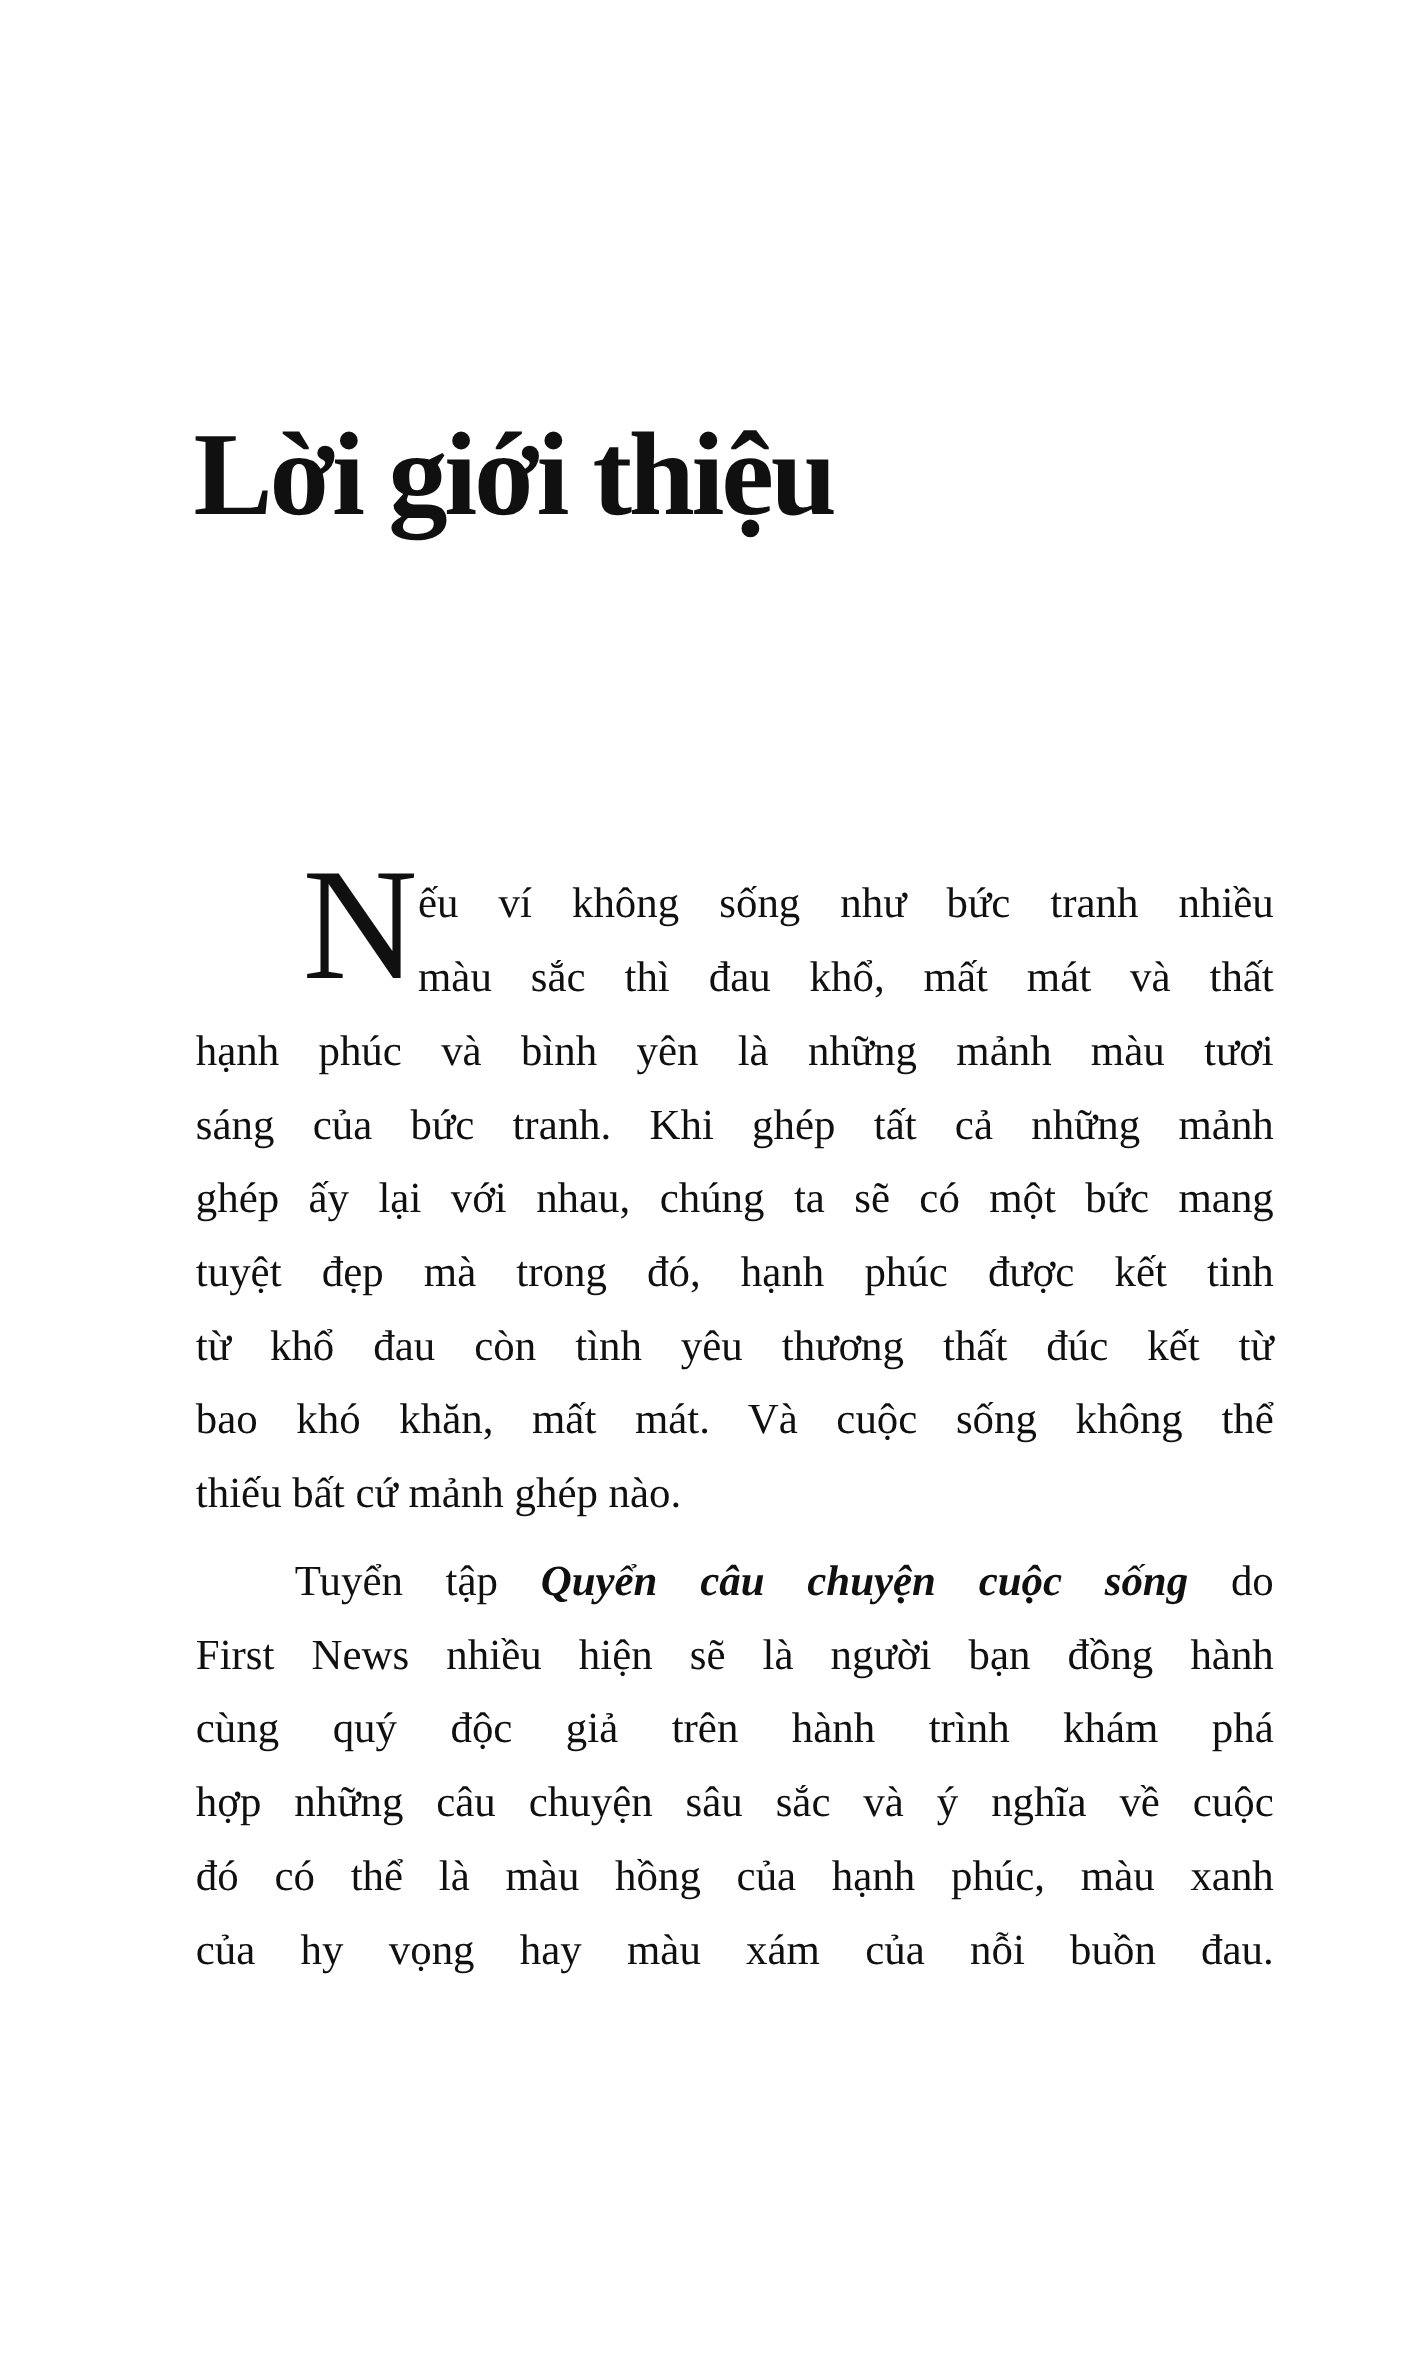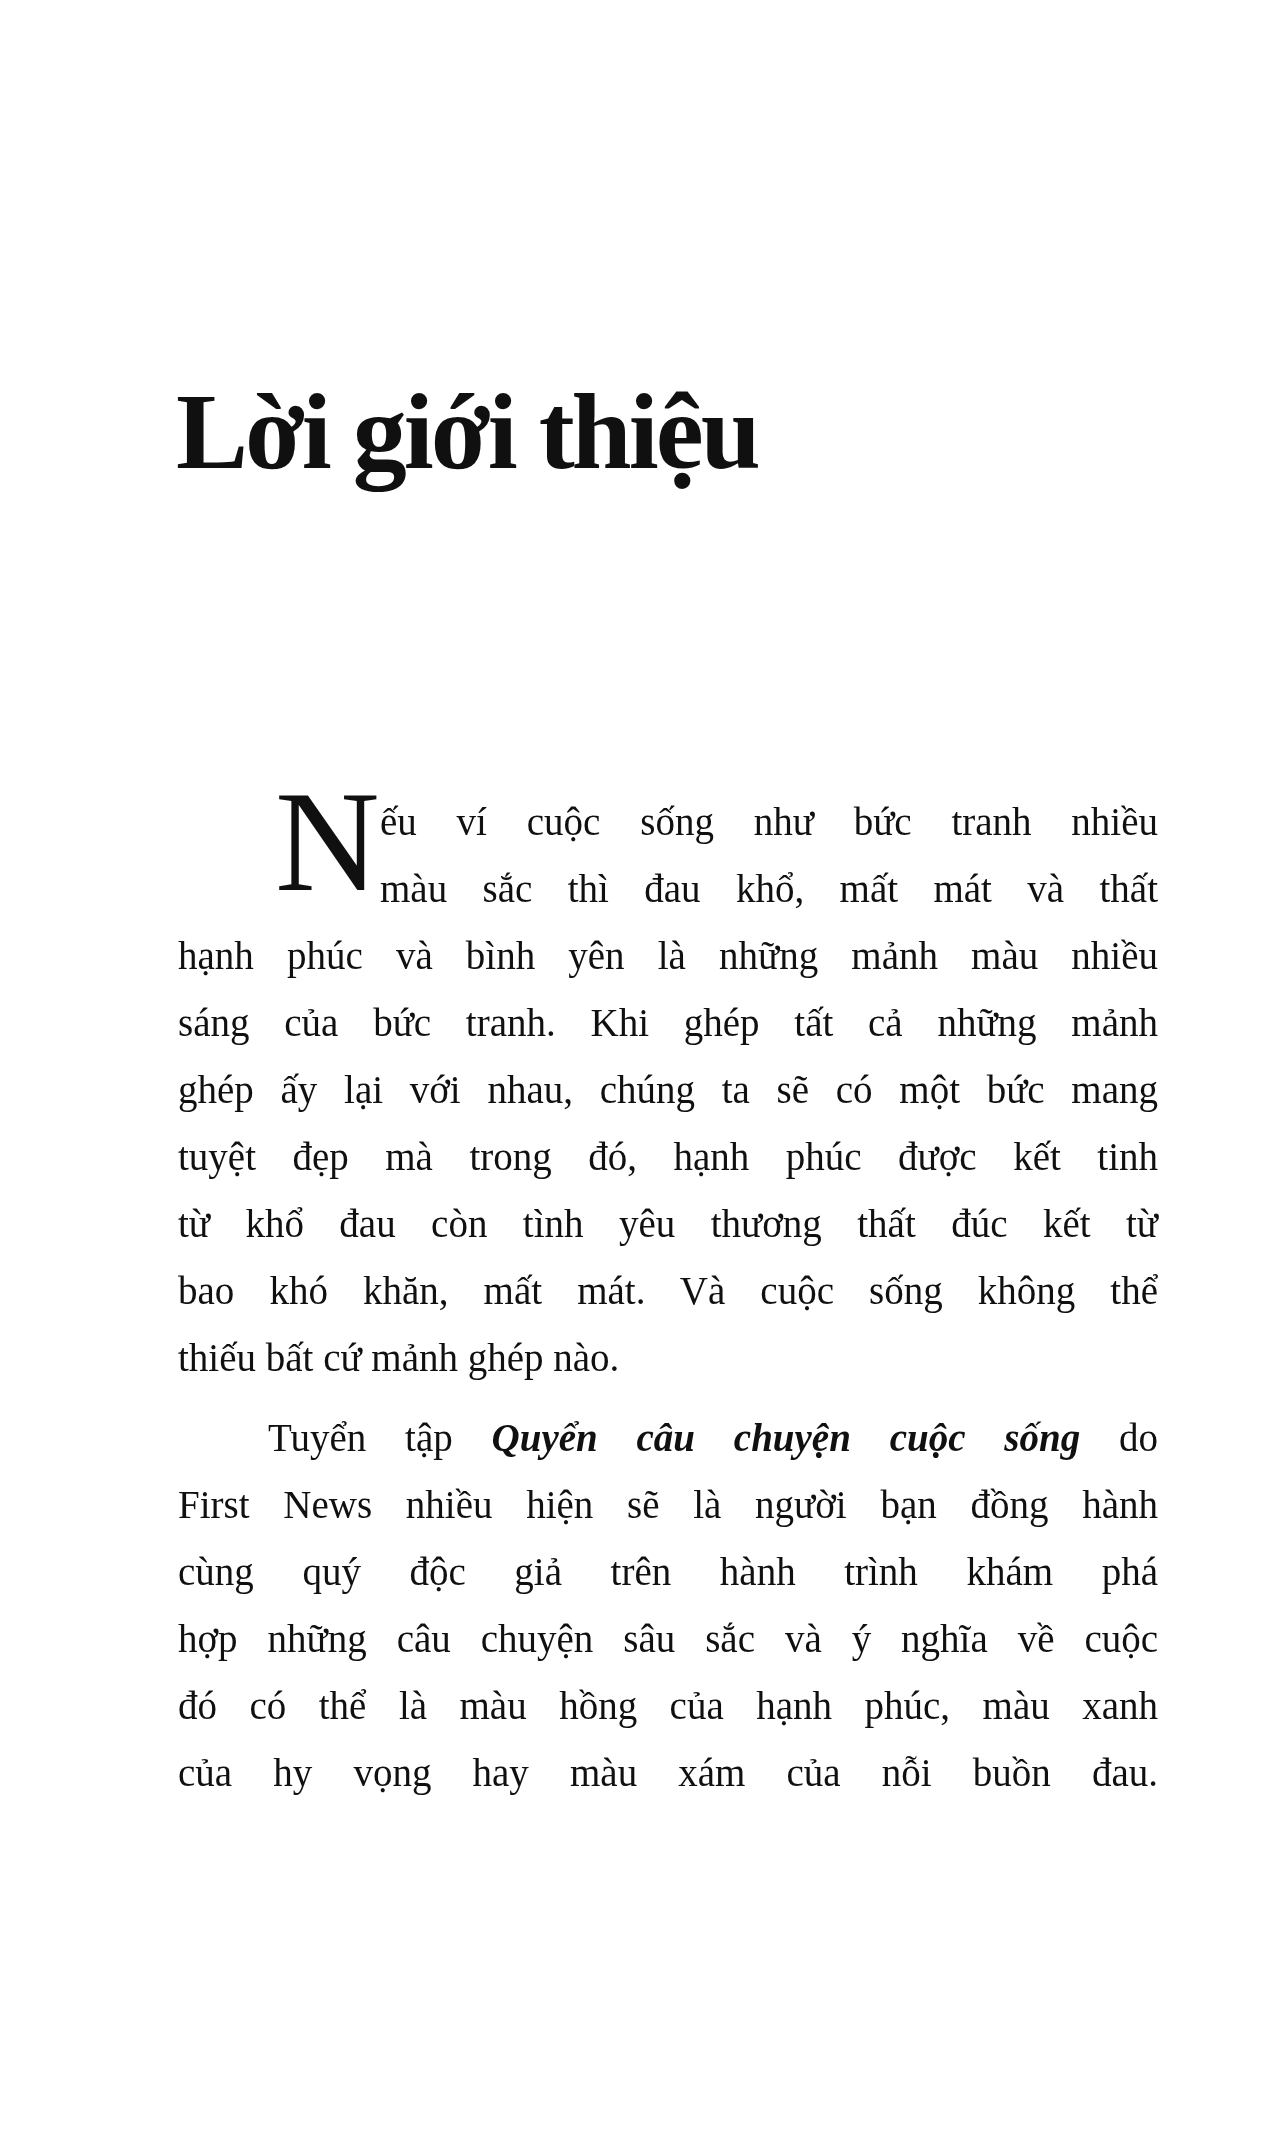--- a/index.html
+++ b/index.html
@@ -63,23 +63,23 @@
   }
 </style>
 </head>
 <body>
 
 <div class="page" style="background: rgb(255, 255, 255); color: rgb(16, 16, 16);">
   <h1 class="title">Lời giới thiệu</h1>
   <div class="text-block">
       <div class="para">
         <span class="dropcap">N</span>
-        <div class="line dc-inset"><span>ếu ví cuộc sống như bức tranh nhiều</span></div>
+        <div class="line dc-inset"><span>ếu ví không sống như bức tranh nhiều</span></div>
         <div class="line dc-inset"><span>màu sắc thì đau khổ, mất mát và thất</span></div>
-        <div class="line"><span>hạnh phúc và bình yên là những mảnh màu nhiều</span></div>
+        <div class="line"><span>hạnh phúc và bình yên là những mảnh màu tươi</span></div>
         <div class="line"><span>sáng của bức tranh. Khi ghép tất cả những mảnh</span></div>
         <div class="line"><span>ghép ấy lại với nhau, chúng ta sẽ có một bức mang</span></div>
         <div class="line"><span>tuyệt đẹp mà trong đó, hạnh phúc được kết tinh</span></div>
         <div class="line"><span>từ khổ đau còn tình yêu thương thất đúc kết từ</span></div>
         <div class="line"><span>bao khó khăn, mất mát. Và cuộc sống không thể</span></div>
         <div class="line align-left"><span>thiếu bất cứ mảnh ghép nào.</span></div>
       </div>
       <div class="para">
         <div class="line indent"><span>Tuyển tập </span><span class="run-em">Quyển câu chuyện cuộc sống</span><span> do</span></div>
         <div class="line"><span>First News nhiều hiện sẽ là người bạn đồng hành</span></div>

